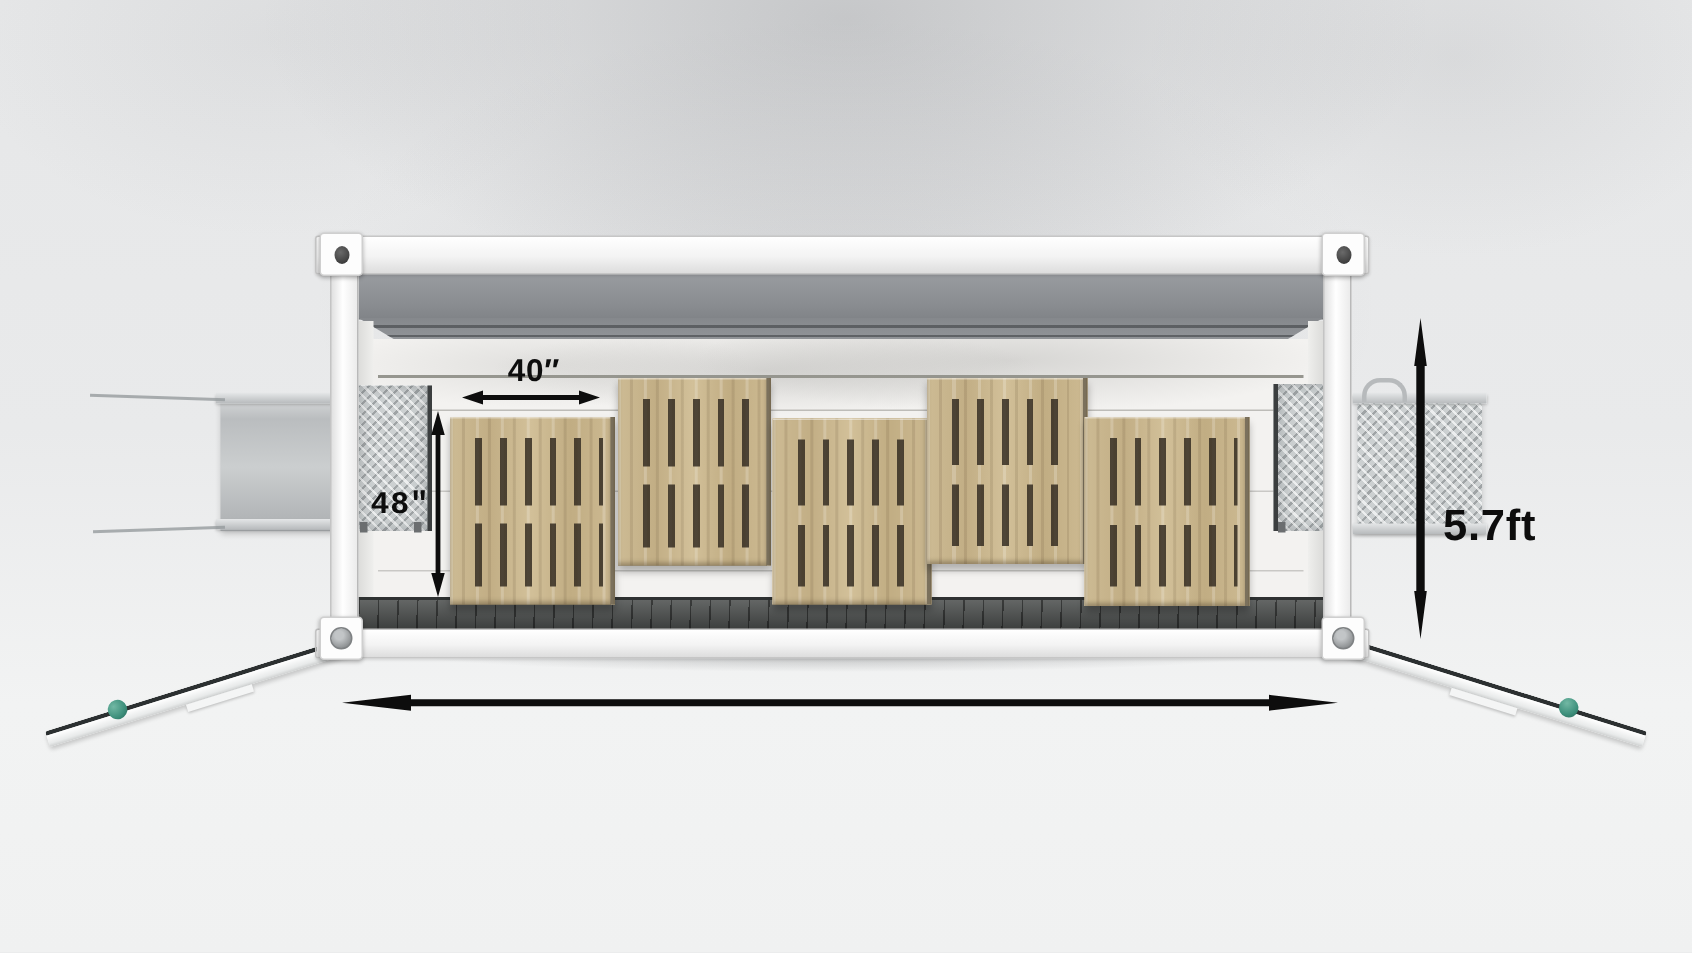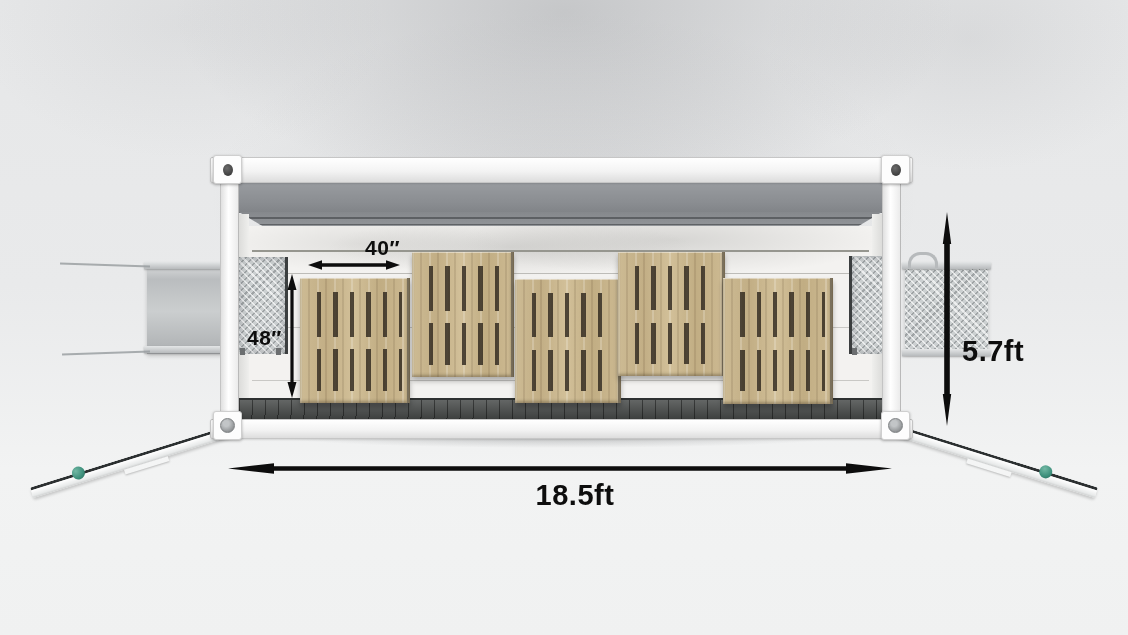--- a/index.html
+++ b/index.html
@@ -100,22 +100,22 @@
   .pallet::before{top:11%;height:36%;}
   .pallet::after{top:57%;height:33%;}
   .p1{left:300px;top:278px;width:107px;height:125px;}
   .p2{left:412px;top:252px;width:99px;height:125px;}
   .p3{left:515px;top:279px;width:103px;height:124px;}
   .p4{left:618px;top:252px;width:104px;height:124px;}
   .p5{left:723px;top:278px;width:107px;height:126px;}
 
   
   .dim-label{position:absolute;color:#0d0d0d;font-weight:bold;z-index:30;letter-spacing:0.5px;}
-  .lbl-40{left:312px;top:236px;width:88px;text-align:right;font-size:21px;}
-  .lbl-48{left:247px;top:326px;width:60px;font-size:21px;}
+  .lbl-40{left:312px;top:236px;width:88px;text-align:center;font-size:21px;}
+  .lbl-48{left:247px;top:326px;width:60px;font-size:21px;font-family:Liberation Mono, monospace;}
   .lbl-57{left:962px;top:303px;font-size:29px;margin-top:32px;}
   .lbl-185{left:480px;top:479px;width:190px;text-align:center;font-size:29px;}
   .dim-arrow{position:absolute;z-index:28;}
   .a40{left:308px;top:259px;}
   .a48{left:286px;top:274px;}
   .a57{left:940px;top:212px;}
   .a185{left:228px;top:462px;}
 </style>
 </head>
 <body>
@@ -193,15 +193,14 @@
   <svg class="dim-arrow a57" width="14" height="214" viewBox="0 0 14 214">
     <polygon fill="#0d0d0d" points="7,0 11.2,32 9.8,32 9.8,182 11.2,182 7,214 2.8,182 4.2,182 4.2,32 2.8,32"></polygon>
   </svg>
   <svg class="dim-arrow a185" width="664" height="13" viewBox="0 0 664 13">
     <polygon fill="#0d0d0d" points="0,6.5 46,1.2 46,4.2 618,4.2 618,1.2 664,6.5 618,11.8 618,8.8 46,8.8 46,11.8"></polygon>
   </svg>
 
   <div class="dim-label lbl-40">40″</div>
   <div class="dim-label lbl-48">48″</div>
   <div class="dim-label lbl-57">5.7ft</div>
-  <div class="dim-label lbl-185">18.5ft</div>
 
 </div>
 
 </body></html>

